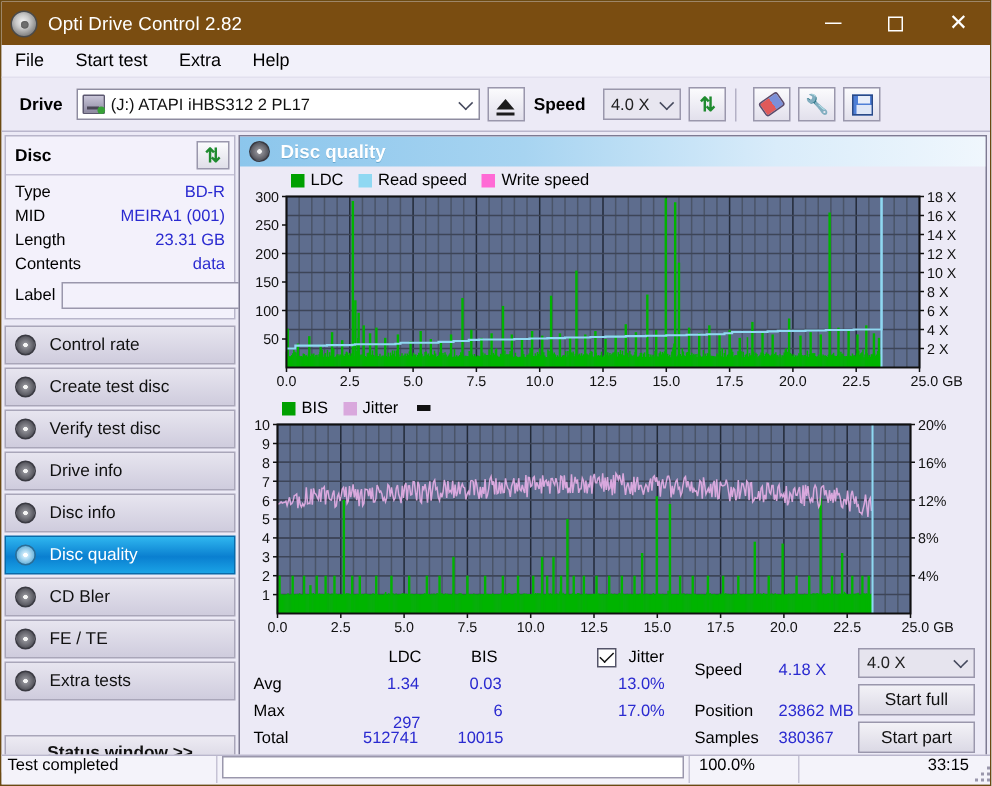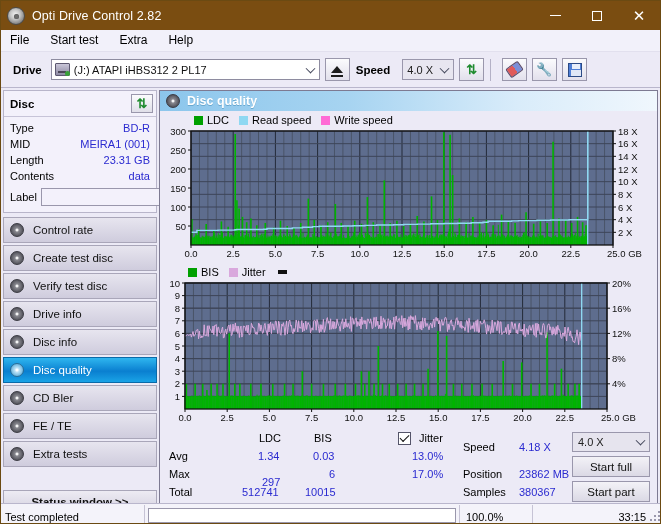--- a/index.html
+++ b/index.html
@@ -281,21 +281,21 @@
     display: flex; align-items: center; justify-content: center;
   }
   .act-btn span { font-size: 11.5px; color: #111; }
 
   
   .statusbar {
     position: absolute; left: 0; bottom: 0;
     width: 661px; height: 20px;
     background: #f4f3fa;
     border-top: 1px solid #b9b6cc;
-    display: flex; align-items: flex-end;
+    display: flex; align-items: flex-start;
   }
   .sb-text { width: 143px; font-size: 11px; color: #000; padding-left: 4px; }
   .sb-sep { width: 1px; height: 18px; background: #c6c3d5; }
   .sb-prog {
     width: 308px; height: 15px; margin: 0 3px;
     background: #fff; border: 1px solid #9a97ac;
     position: relative; overflow: hidden;
   }
   .sb-prog .fill { height: 100%; background: linear-gradient(#1db41d,#07a007); }
   .sb-pct { width: 72px; font-size: 11px; color: #000; padding-left: 6px; }

